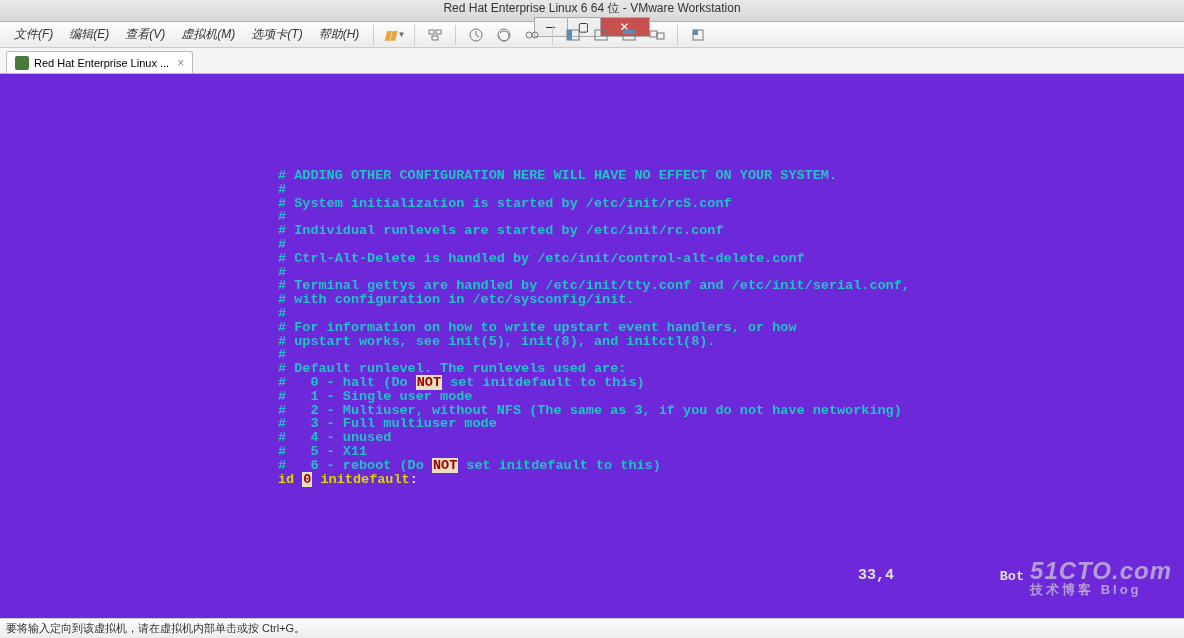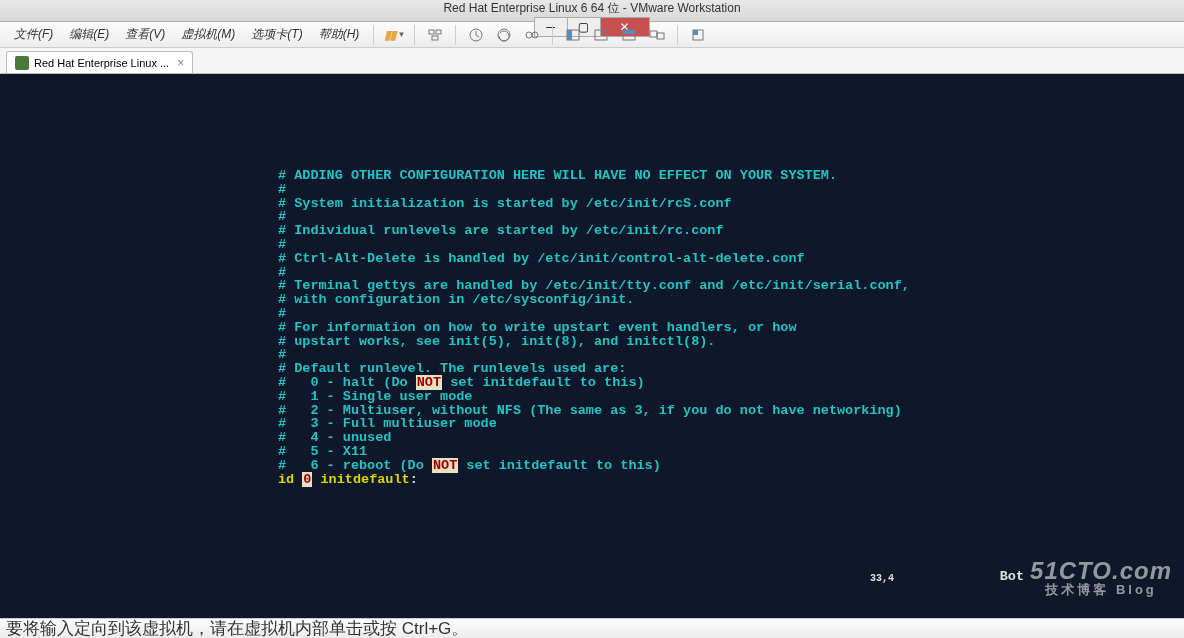--- a/index.html
+++ b/index.html
@@ -57,66 +57,66 @@
   border: 1px solid #bbb; border-bottom: none;
   border-radius: 3px 3px 0 0;
   display: flex; align-items: center;
   padding: 0 8px; font-size: 11px; text-align: right;
 }
 .tab .tab-icon { width: 14px; height: 14px; background: #4a7a3a; border-radius: 2px; margin-right: 5px; }
 .tab .close-x { margin-left: 8px; color: #888; cursor: pointer; font-size: 12px; }
 .terminal {
   position: absolute;
   top: 74px; left: 0; right: 0; bottom: 20px;
-  background: #0f172a;
+  background: #6d28d9;
   overflow: hidden;
 }
 .term-inner {
   position: absolute;
   left: 278px; top: 95px;
   font-family: "Courier New", monospace;
   font-size: 13.5px;
   font-weight: bold;
   line-height: 13.8px;
   white-space: pre;
 }
 .c-teal { color: #1fc4c4; }
 .c-yellow { color: #d8d800; text-align: center; }
 .c-white { color: #e0e0e0; }
 .highlight { background: #e8e0c0; color: #a00000; padding: 0 1px; }
 .status-right {
   position: absolute;
   bottom: 34px; right: 290px;
   font-family: "Courier New", monospace;
-  font-size: 10px; font-weight: bold;
+  font-size: 15px; font-weight: bold;
   color: #e0e0e0;
   white-space: pre;
 }
 .status-bot {
   position: absolute; bottom: 34px; right: 160px;
   font-family: "Courier New", monospace;
   font-size: 13.5px; font-weight: bold;
   color: #e0e0e0;
   padding-left: 15px;
 }
 .statusbar {
   position: absolute; bottom: 0; left: 0; right: 0;
   height: 20px;
   background: linear-gradient(to bottom, #fdfdfd, #ececec);
   border-top: 1px solid #ccc;
   display: flex; align-items: center;
-  padding: 0 6px; font-size: 17px; color: #333;
+  padding: 0 6px; font-size: 11px; color: #333;
 }
 .watermark {
   position: absolute;
   right: 12px; bottom: 22px;
   color: rgba(220,220,220,0.65);
   font-family: Arial, sans-serif;
   font-size: 24px; font-weight: bold; font-style: italic;
-  text-align: center; line-height: 1;
+  text-align: left; line-height: 1;
   letter-spacing: 1px;
   pointer-events: none;
 }
 .watermark .sub { font-size: 13px; font-style: normal; letter-spacing: 3px; display: block; }
 </style>
 </head>
 <body>
 
 <div class="titlebar">
   <div class="icon"></div>

